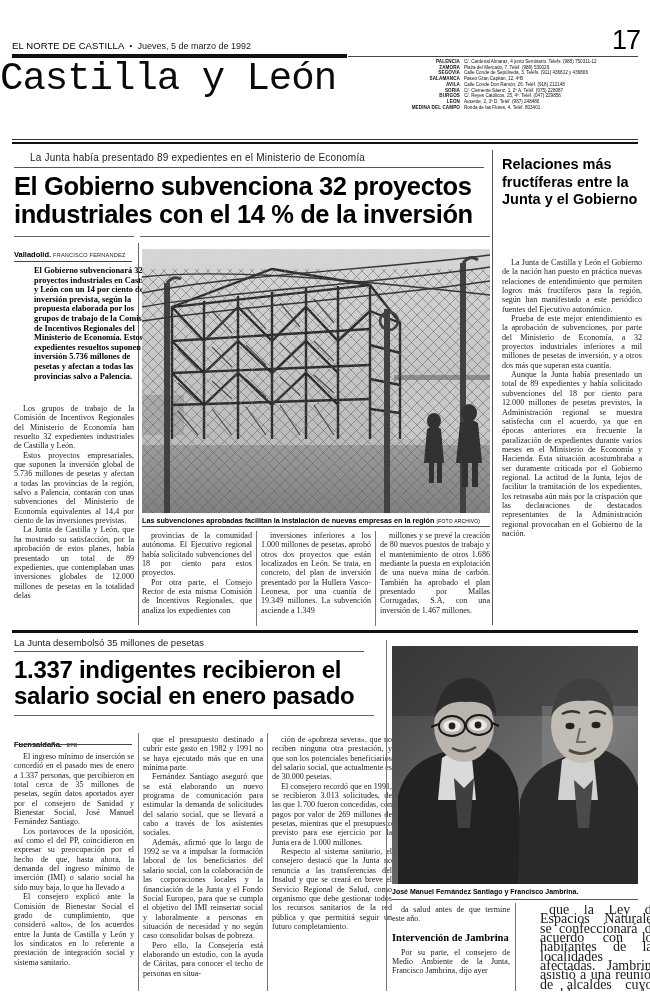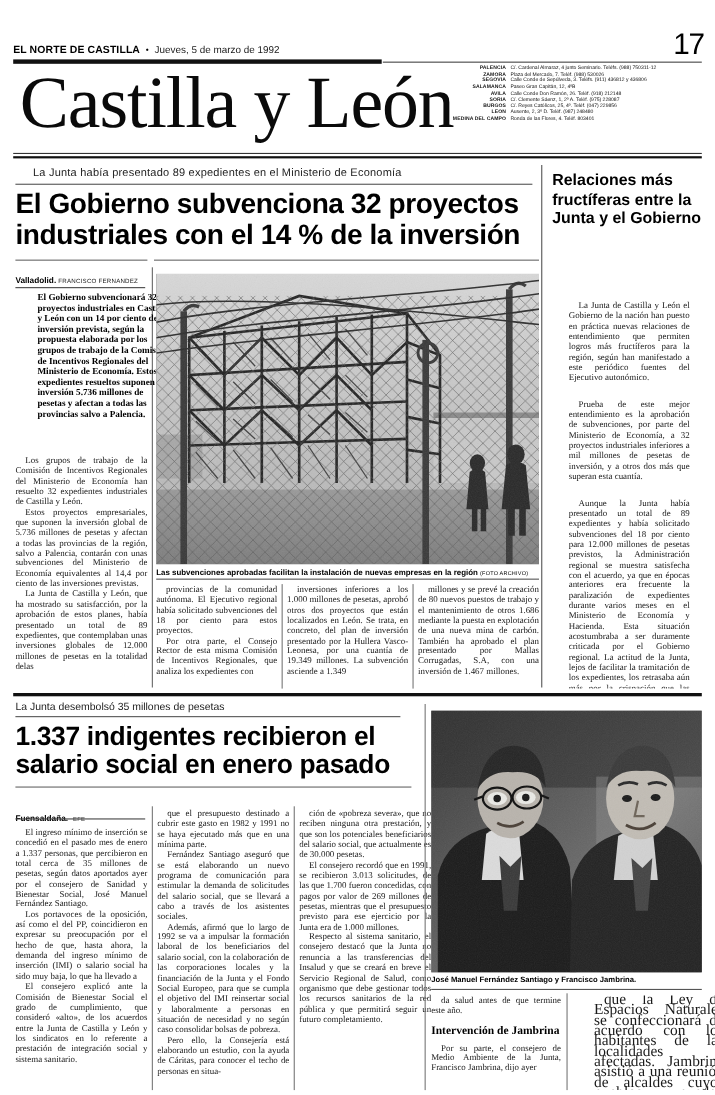--- a/index.html
+++ b/index.html
@@ -13,21 +13,21 @@
   }
   .page{position:relative;width:650px;height:995px;padding:0;box-sizing:border-box;}
 
   
   .topbar{
     position:absolute;left:12px;top:40px;width:626px;
     display:flex;align-items:baseline;
   }
   .masthead-name{
     font-family:"Liberation Sans", sans-serif;
-    font-weight:bold;font-size:9.5px;letter-spacing:.1px;
+    font-weight:normal;font-size:9.5px;letter-spacing:.1px;
     color:#000;white-space:nowrap;
   }
   .bullet-sep{font-size:9px;margin:0 5px;color:#000;}
   .dateline{
     font-family:"Liberation Sans", sans-serif;
     font-size:9px;color:#1a1a1a;white-space:nowrap;
   }
   .folio{
     position:absolute;right:10px;top:25px;
     font-family:"Liberation Sans", sans-serif;
@@ -35,23 +35,23 @@
   }
   .rule-thick{
     position:absolute;left:12px;top:54px;width:335px;height:4px;background:#111;
   }
   .rule-thin-top{
     position:absolute;left:348px;top:56px;width:290px;height:1px;background:#444;
   }
 
   
   .section-title{
-    position:absolute;left:18px;top:60px;
-    font-family:Liberation Serif, serif;
-    font-size:67px;line-height:1;color:#0a0a0a;
+    position:absolute;left:0;top:60px;
+    font-family:Liberation Mono, monospace;
+    font-size:39px;line-height:1;color:#0a0a0a;
     letter-spacing:-1px;
     white-space:nowrap;
   }
 
   
   .addresses{
     position:absolute;left:408px;top:59px;width:234px;
   }
   .addr-row{
     display:flex;align-items:baseline;
@@ -98,41 +98,41 @@
   .rail-head{
     position:absolute;left:502px;top:156px;width:140px;
     font-family:"Liberation Sans", sans-serif;
     font-weight:bold;font-size:14.5px;line-height:17.5px;color:#000;
   }
   .rail-body{
     position:absolute;left:502px;top:258px;width:140px;height:368px;
     font-size:8.1px;line-height:9.35px;text-align:justify;
     color:#1a1a1a;overflow:hidden;
   }
-  .rail-body p{margin:15px;text-indent:9px;}
+  .rail-body p{margin:0;text-indent:9px;}
 
   
   .byline1{
     position:absolute;left:14px;top:250px;width:118px;
     font-family:"Liberation Sans", sans-serif;font-size:7px;
   }
   .byline1 .place{font-weight:bold;font-size:7.5px;color:#000;}
   .byline1 .author{font-size:5.6px;color:#222;letter-spacing:.2px;}
   .byline1-rule{position:absolute;left:14px;top:261px;width:118px;height:1px;background:#444;}
 
   .lead1{
     position:absolute;left:14px;top:266px;width:120px;
     font-family:"Liberation Serif", serif;
     font-weight:bold;font-size:8.4px;line-height:9.6px;color:#000;
     text-align:left;
     margin-left:20px;
   }
   .col1-body{
     position:absolute;left:14px;top:404px;width:120px;height:222px;
-    font-size:8.1px;line-height:9.35px;text-align:justify;color:#1a1a1a;overflow:hidden;margin-top:10px;
+    font-size:8.1px;line-height:9.35px;text-align:justify;color:#1a1a1a;overflow:hidden;
   }
   .col1-body p{margin:0;text-indent:9px;}
 
   
   .photo1{
     position:absolute;left:142px;top:249px;width:348px;height:264px;
     background:#8f8f8f;overflow:hidden;
   }
   .photo1 svg{display:block;}
   .cap1{

